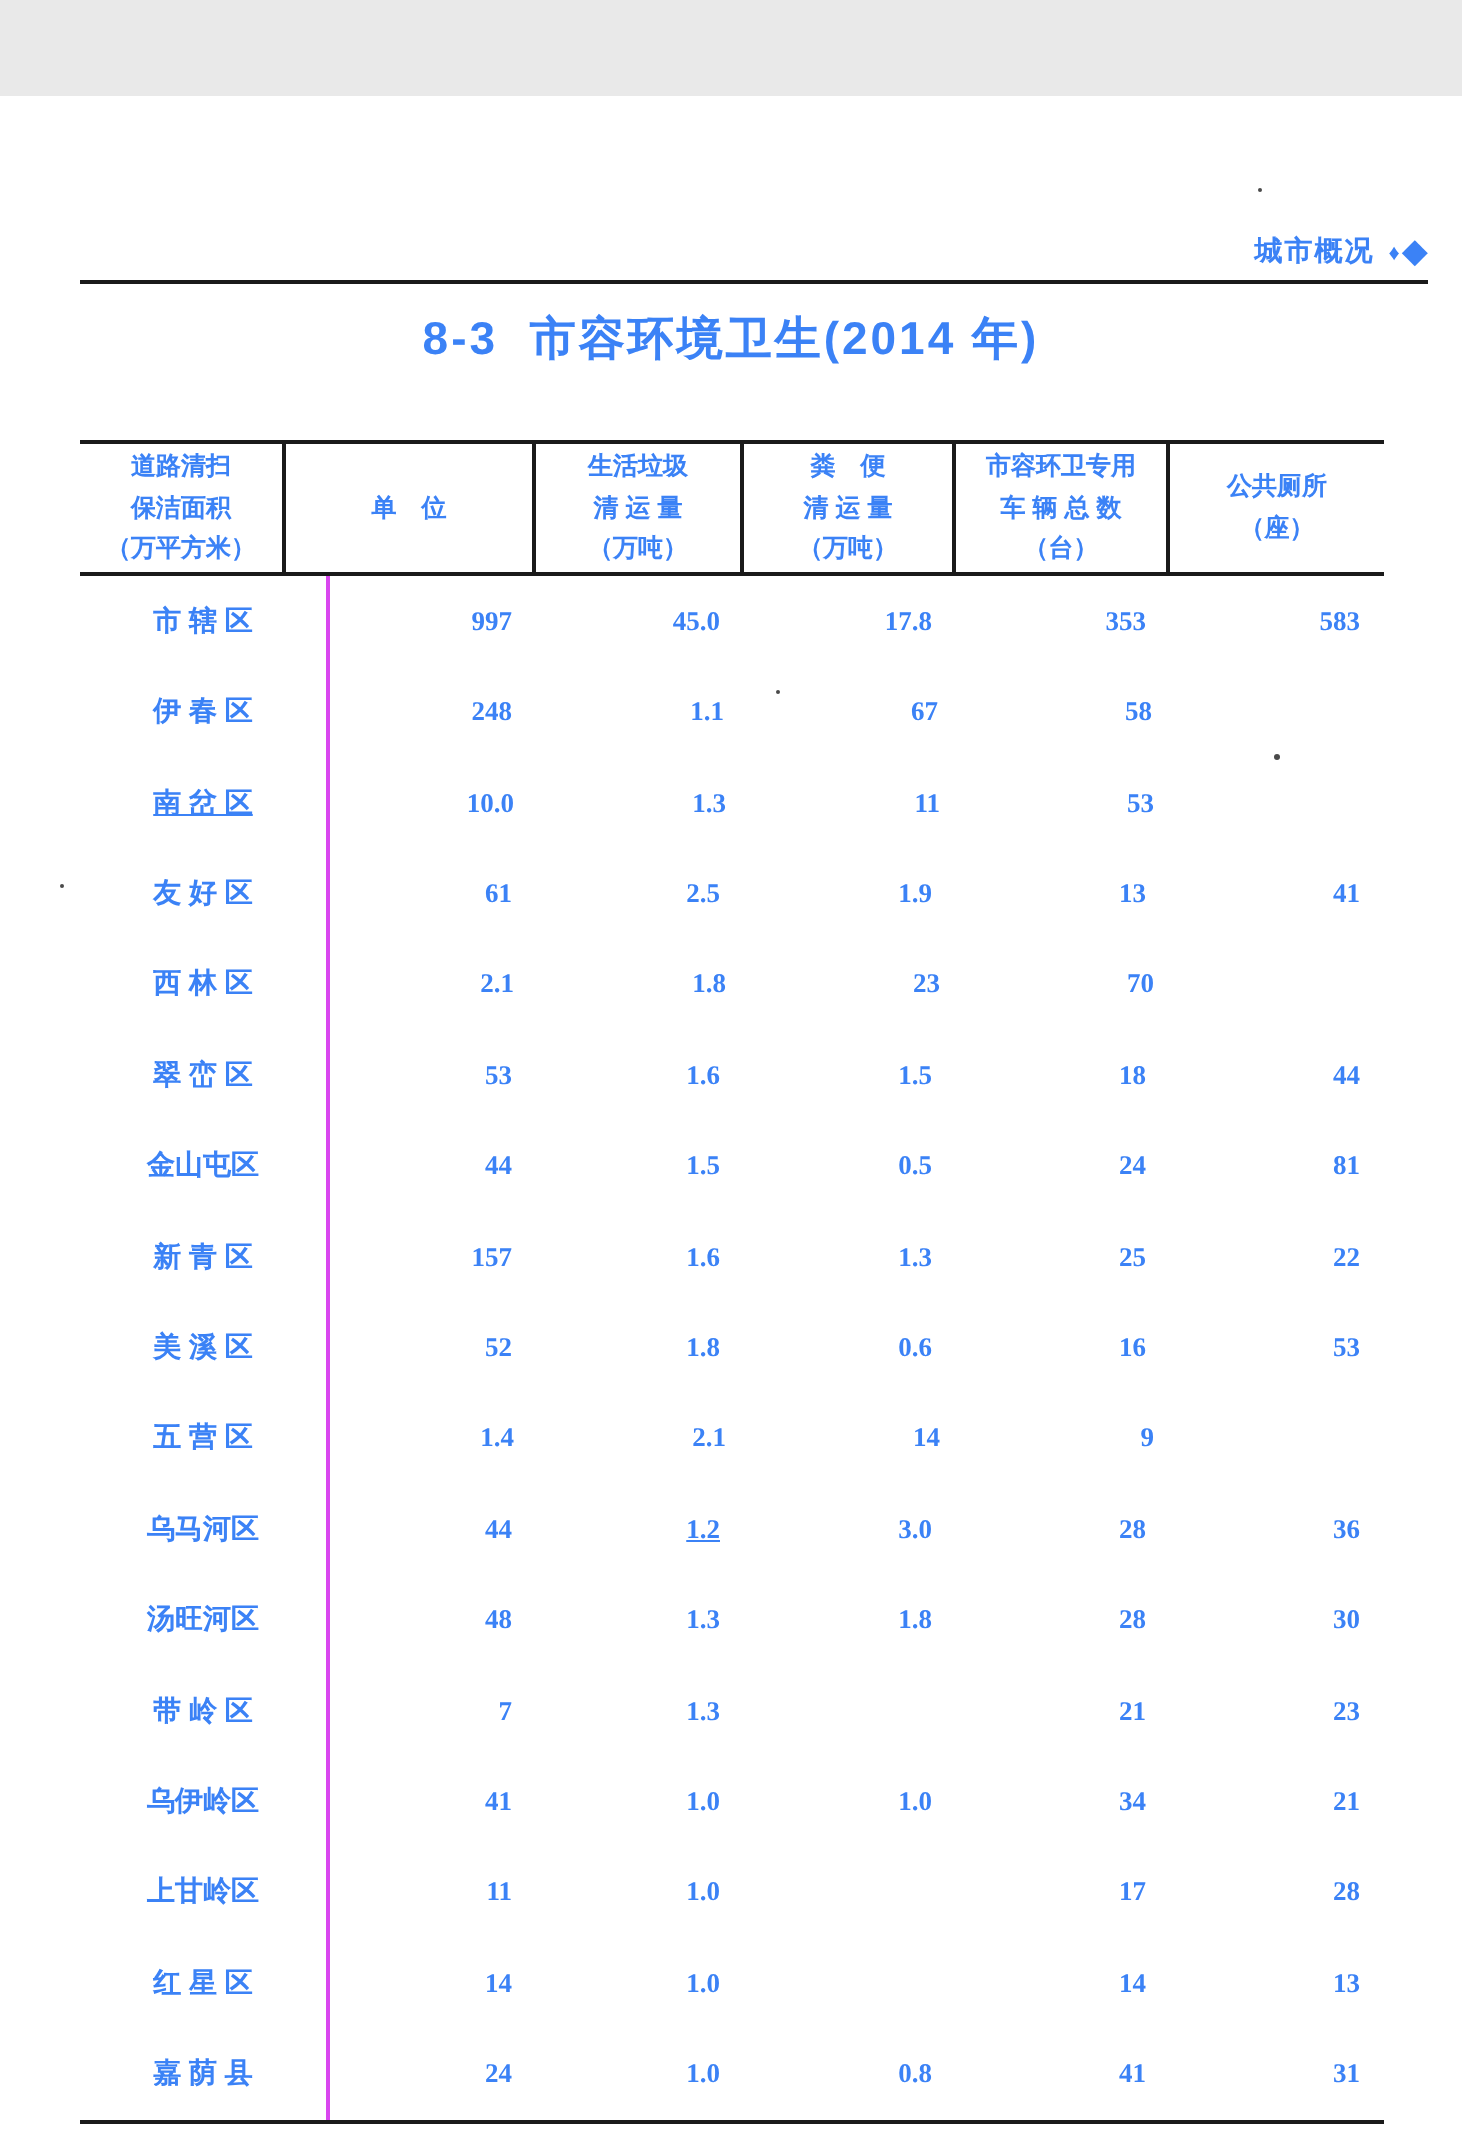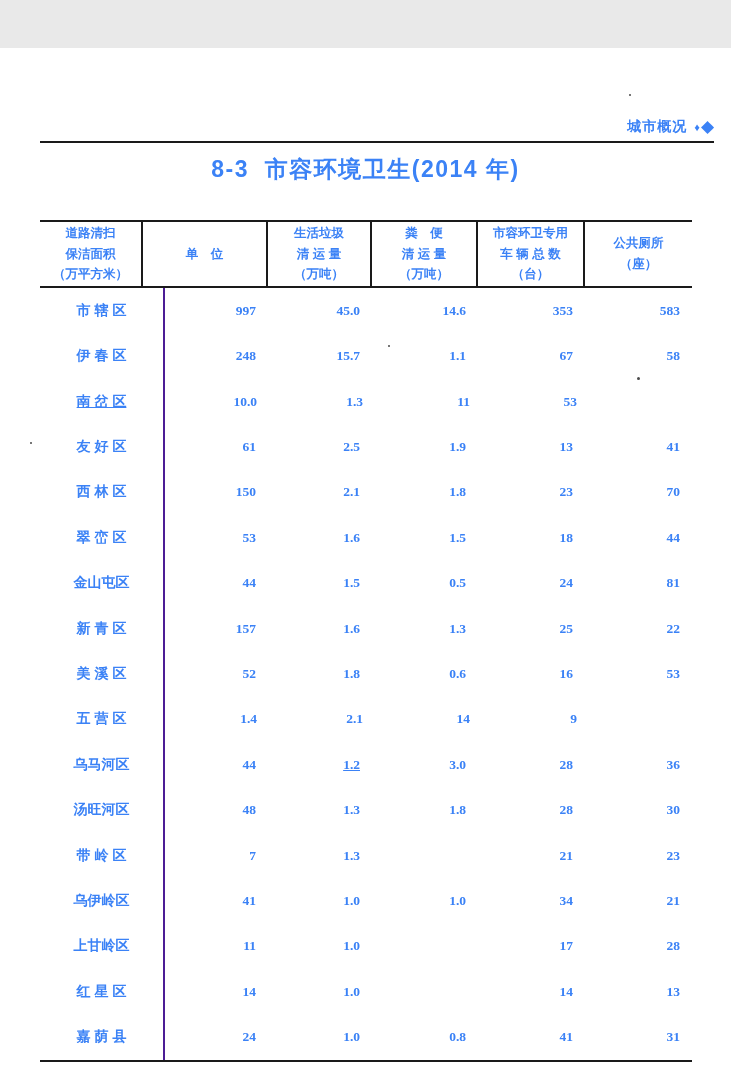--- a/index.html
+++ b/index.html
@@ -47,21 +47,21 @@
     border-right:2px solid #1a1a1a;
     row-gap:2px;
   }
   .th:last-child { border-right:none; }
   .th-line { font-size:12.5px; font-weight:bold; white-space:pre; line-height:1.5; }
   .tbody { display:flex; flex-direction:column; height:772px; }
   .row { flex:1; display:flex; }
   .cell { display:flex; align-items:center; }
   .cell.unit {
     justify-content:center;
-    border-right:2px solid #4c1d95;
+    border-right:2px solid #d946ef;
     font-size:14px; font-weight:bold; white-space:pre;
   }
   .cell.num {
     justify-content:flex-end;
     padding-right:12px;
     font-family:"Liberation Serif","DejaVu Serif",serif;
     font-size:13.5px; font-weight:bold;
   }
   
   .page-number {
@@ -115,28 +115,27 @@
         <div class="th" style="width: 107px;">
           <div class="th-line">公共厕所</div>
           <div class="th-line">（座）</div>
         </div>
       </div>
     <div class="tbody">
         <div class="row">
     <div class="cell unit" style="width: 125px;">市 辖 区</div>
     <div class="cell num" style="width: 103px;">997</div>
     <div class="cell num" style="width: 104px;">45.0</div>
-    <div class="cell num" style="width: 106px;">14.6</div>
+    <div class="cell num" style="width: 106px;">17.8</div>
     <div class="cell num" style="width: 107px;">353</div>
     <div class="cell num" style="width: 107px;">583</div>
   </div>
         <div class="row">
     <div class="cell unit" style="width: 125px;">伊 春 区</div>
     <div class="cell num" style="width: 103px;">248</div>
-    <div class="cell num" style="width: 104px;">15.7</div>
     <div class="cell num" style="width: 106px;">1.1</div>
     <div class="cell num" style="width: 107px;">67</div>
     <div class="cell num" style="width: 107px;">58</div>
   </div>
         <div class="row">
     <div class="cell unit" style="width: 125px; text-decoration: underline;">南 岔 区</div>
     <div class="cell num" style="width: 104px;">10.0</div>
     <div class="cell num" style="width: 106px;">1.3</div>
     <div class="cell num" style="width: 107px;">11</div>
     <div class="cell num" style="width: 107px;">53</div>
@@ -144,21 +143,20 @@
         <div class="row">
     <div class="cell unit" style="width: 125px;">友 好 区</div>
     <div class="cell num" style="width: 103px;">61</div>
     <div class="cell num" style="width: 104px;">2.5</div>
     <div class="cell num" style="width: 106px;">1.9</div>
     <div class="cell num" style="width: 107px;">13</div>
     <div class="cell num" style="width: 107px;">41</div>
   </div>
         <div class="row">
     <div class="cell unit" style="width: 125px;">西 林 区</div>
-    <div class="cell num" style="width: 103px;">150</div>
     <div class="cell num" style="width: 104px;">2.1</div>
     <div class="cell num" style="width: 106px;">1.8</div>
     <div class="cell num" style="width: 107px;">23</div>
     <div class="cell num" style="width: 107px;">70</div>
   </div>
         <div class="row">
     <div class="cell unit" style="width: 125px;">翠 峦 区</div>
     <div class="cell num" style="width: 103px;">53</div>
     <div class="cell num" style="width: 104px;">1.6</div>
     <div class="cell num" style="width: 106px;">1.5</div>

